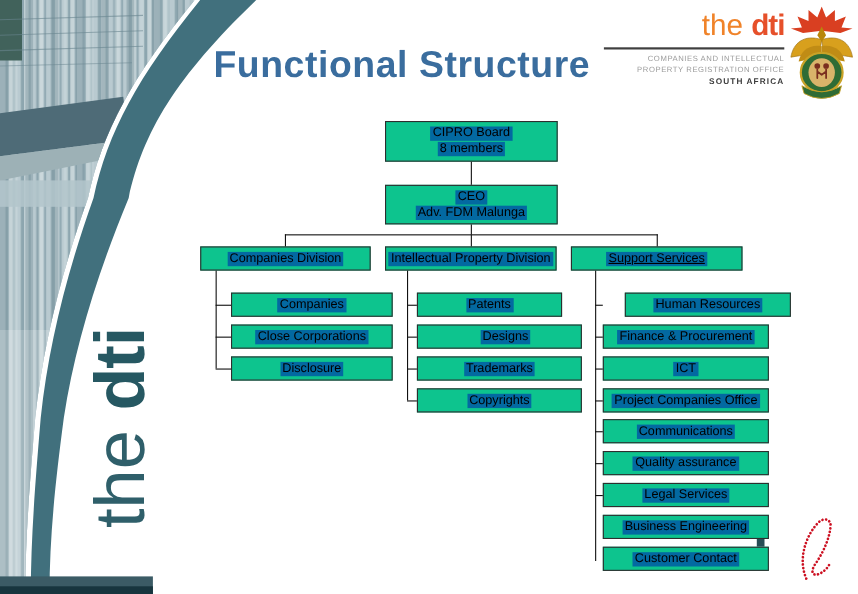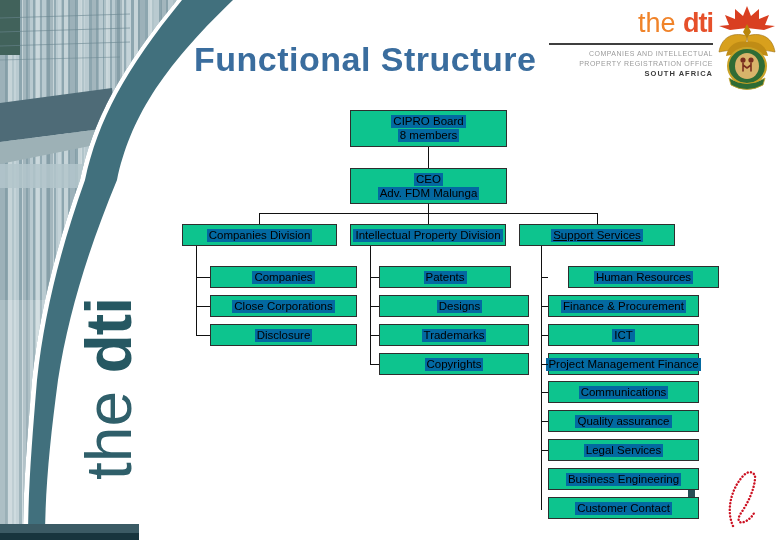--- a/index.html
+++ b/index.html
@@ -170,21 +170,21 @@
       <div class="box" style="left: 548px; top: 266px; width: 151px; height: 22px; margin-left: 20px;">
         <span class="hl">Human Resources</span>
       </div>
       <div class="box" style="left: 548px; top: 295px; width: 151px; height: 22px;">
         <span class="hl">Finance &amp; Procurement</span>
       </div>
       <div class="box" style="left: 548px; top: 324px; width: 151px; height: 22px;">
         <span class="hl">ICT</span>
       </div>
       <div class="box" style="left: 548px; top: 353px; width: 151px; height: 22px;">
-        <span class="hl">Project Management Finance</span>
+        <span class="hl">Project Companies Office</span>
       </div>
       <div class="box" style="left: 548px; top: 381px; width: 151px; height: 22px;">
         <span class="hl">Communications</span>
       </div>
       <div class="box" style="left: 548px; top: 410px; width: 151px; height: 22px;">
         <span class="hl">Quality assurance</span>
       </div>
       <div class="box" style="left: 548px; top: 439px; width: 151px; height: 22px;">
         <span class="hl">Legal Services</span>
       </div>

